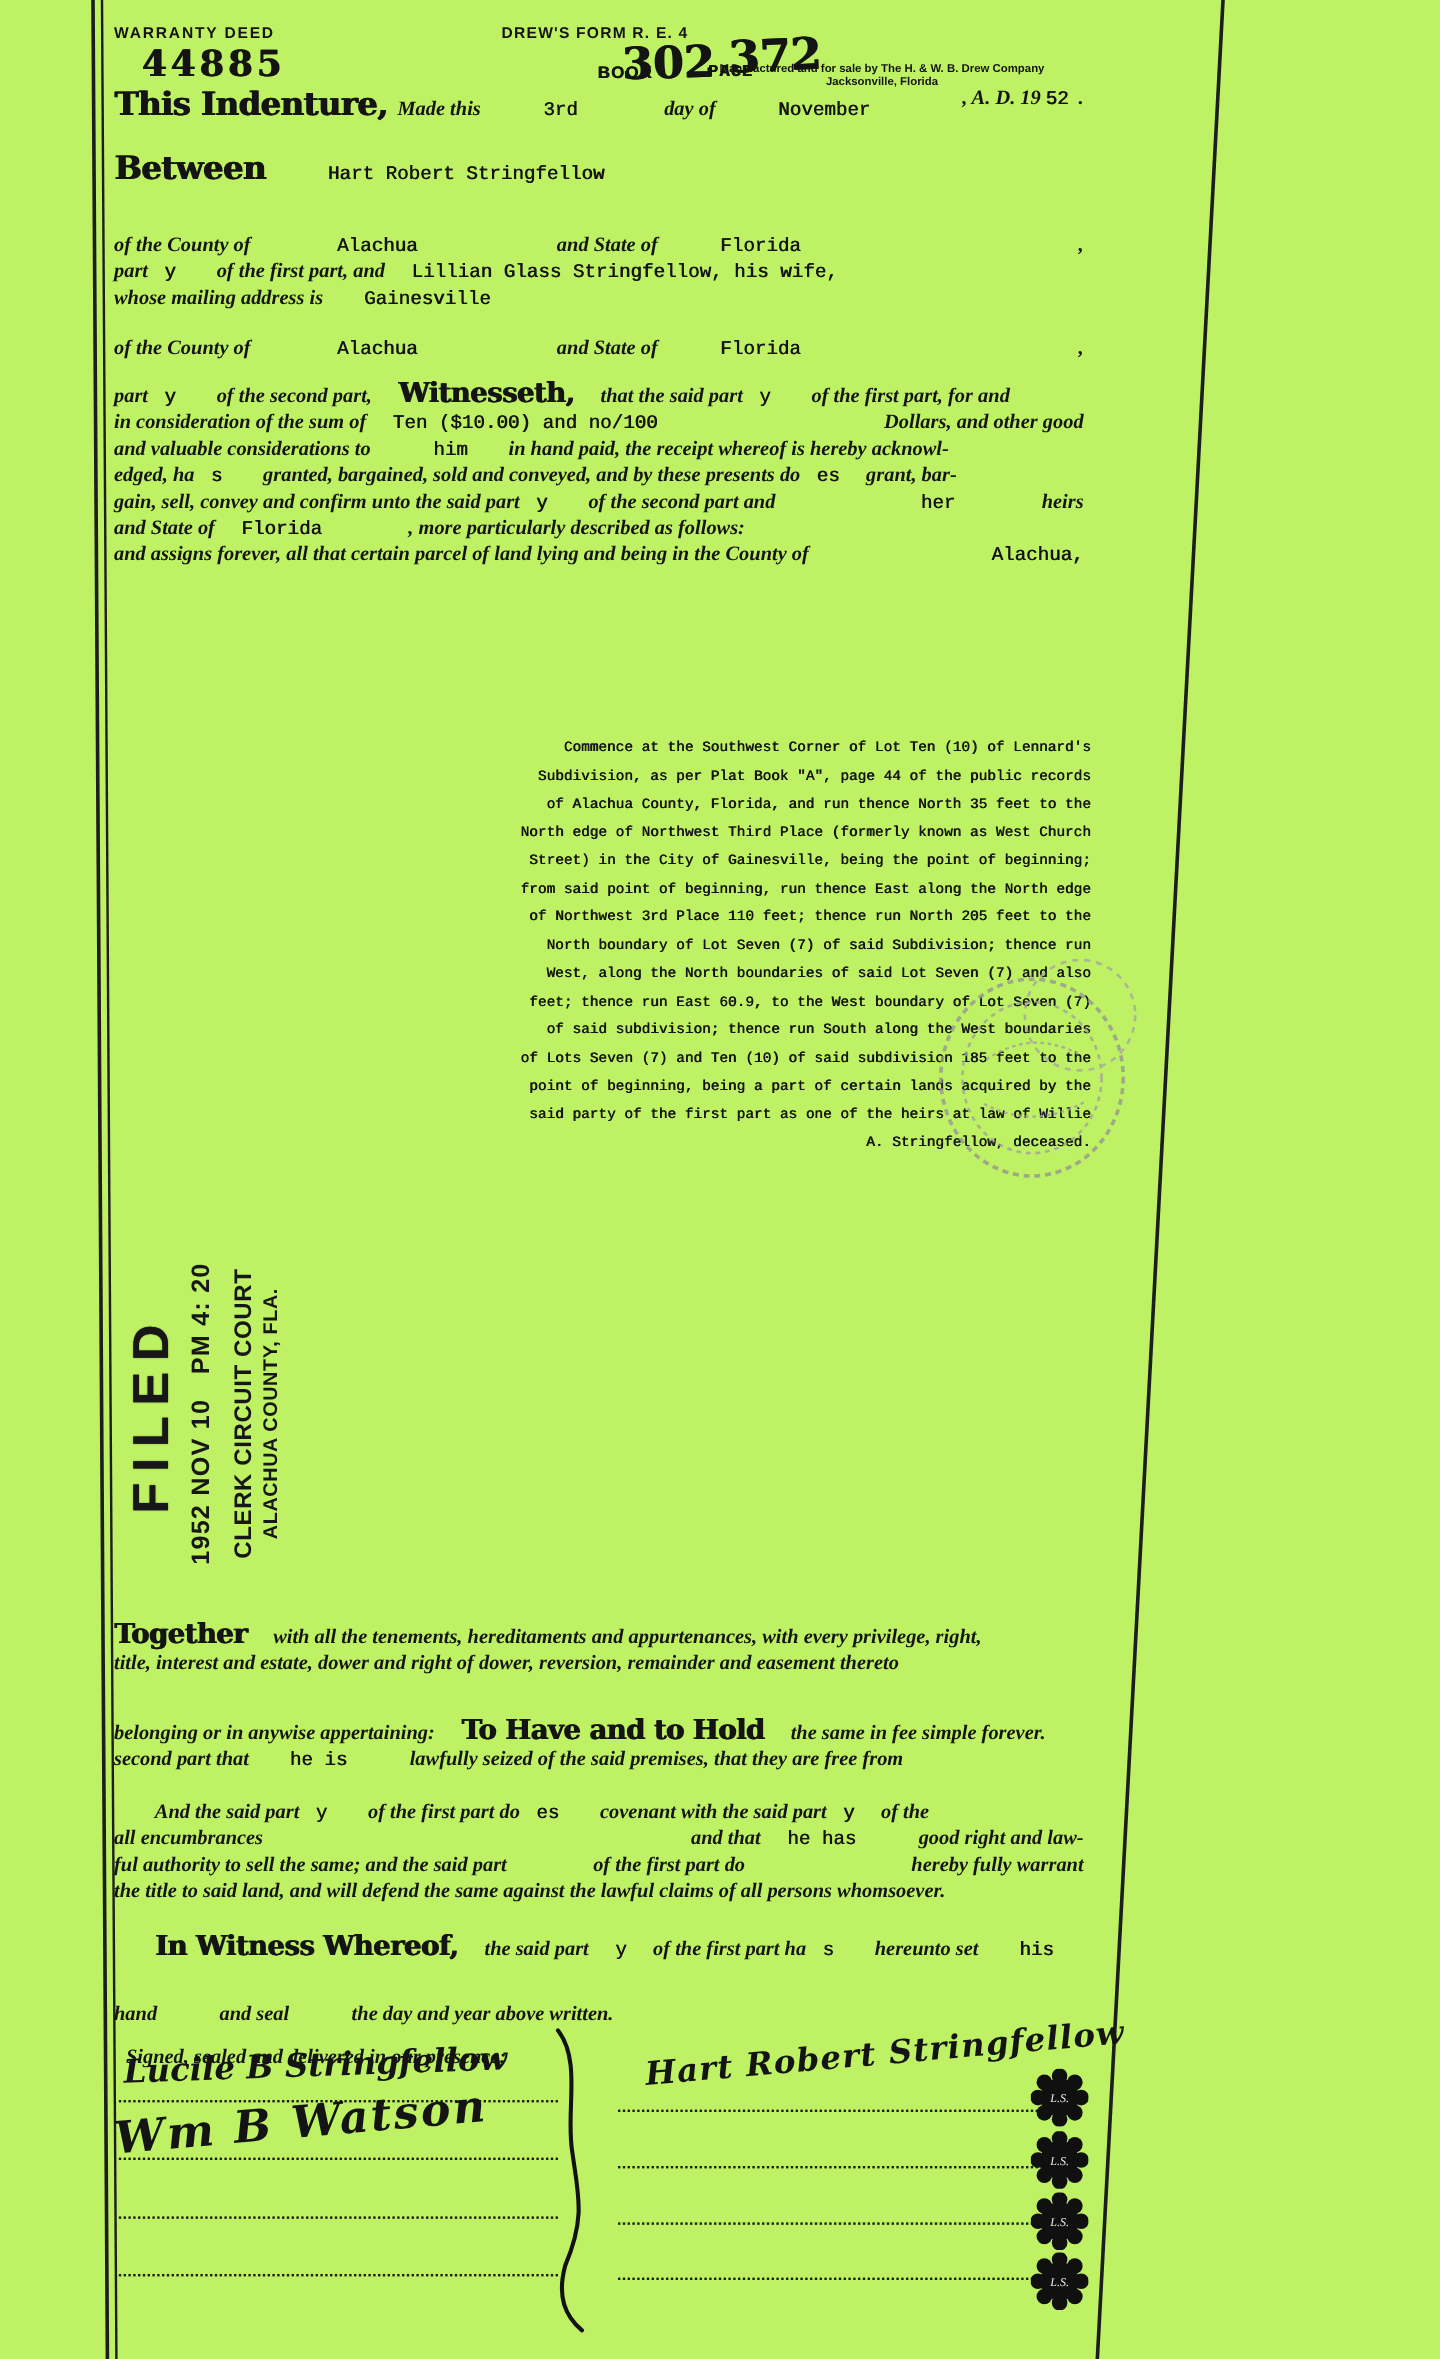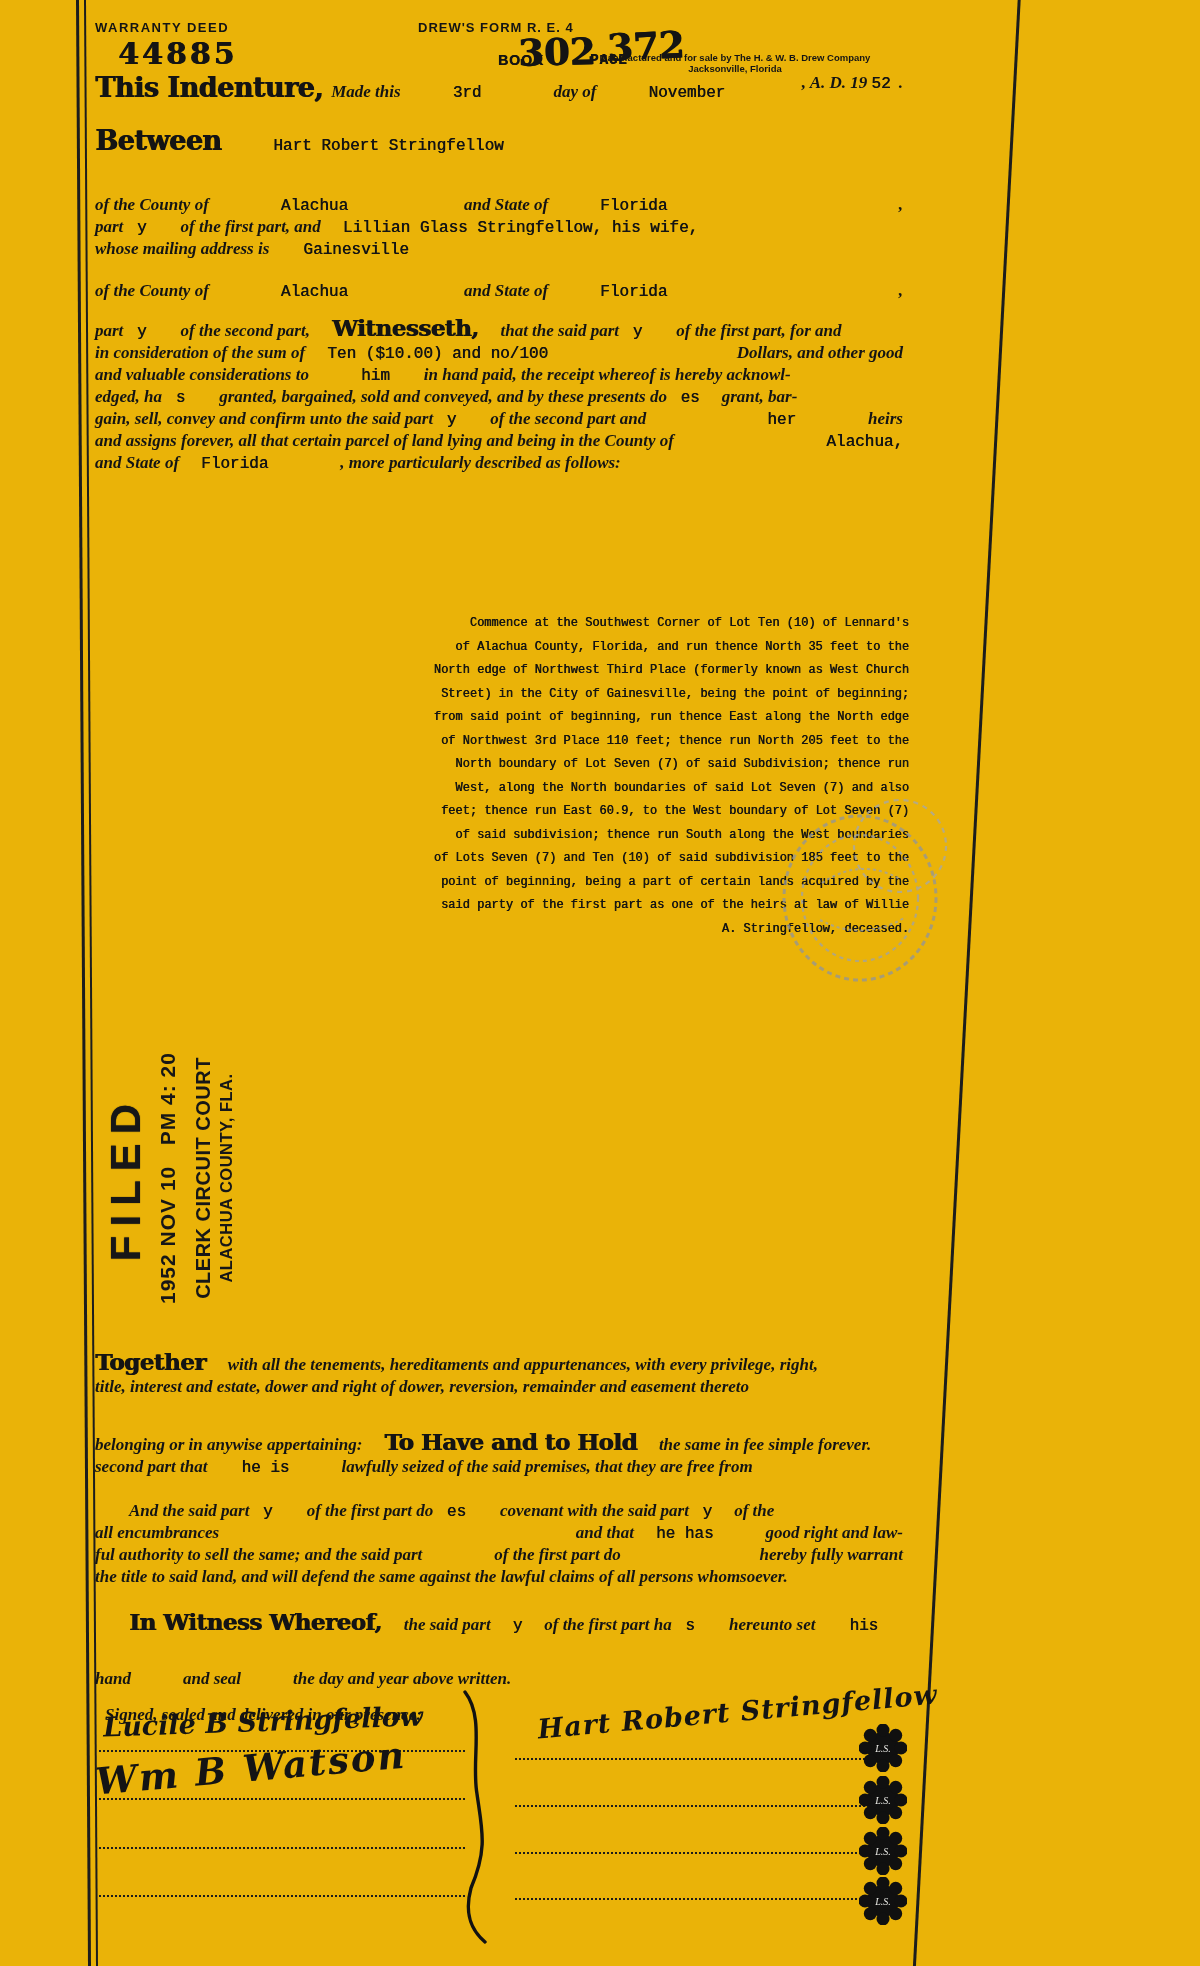--- a/index.html
+++ b/index.html
@@ -1,16 +1,16 @@
 <!DOCTYPE html>
 <html><head>
 <meta charset="utf-8">
 <style>
   html,body{margin:0;padding:0;background:#e8e8e6;}
-  .page{position:relative;width:1200px;height:1966px;background:#eab308;overflow:hidden;
+  .page{position:relative;width:1200px;height:1966px;background:#bef264;overflow:hidden;
         font-family:"Liberation Serif",serif;color:#141414;}
   
   .rule{position:absolute;background:#1d1d1d;}
   .rule.left-outer{left:76px;top:0;width:3px;height:1966px;transform:rotate(-0.35deg);transform-origin:top left;}
   .rule.left-inner{left:84px;top:0;width:2px;height:1966px;transform:rotate(-0.35deg);transform-origin:top left;}
   .rule.right{left:1018px;top:-6px;width:3px;height:1990px;transform:rotate(3.05deg);transform-origin:top left;}
 
   
   .doc-type{position:absolute;left:95px;top:20px;font:700 13px "Liberation Sans",sans-serif;letter-spacing:1.5px;}
   .form-name{position:absolute;left:418px;top:20px;font:700 13px "Liberation Sans",sans-serif;letter-spacing:1px;}
@@ -90,24 +90,25 @@
       <div class="line mt22"><span class="hxl">Between</span> <span class="gap g3"></span> <span class="m">Hart Robert Stringfellow</span> </div>
       <div class="line mt38"><span class="f">of the County of</span> <span class="gap g4"></span> <span class="m">Alachua</span> <span class="gap g5"></span> <span class="f">and State of</span> <span class="gap g3"></span> <span class="m">Florida</span> <span class="push"><span class="f">,</span> </span></div>
       <div class="line"><span class="f">part</span> <span class="m"> y</span> <span class="gap g2"></span> <span class="f">of the first part, and</span> <span class="gap g1"></span> <span class="m">Lillian Glass Stringfellow, his wife,</span> </div>
       <div class="line"><span class="f">whose mailing address is</span> <span class="gap g2"></span> <span class="m">Gainesville</span> </div>
       <div class="line mt20"><span class="f">of the County of</span> <span class="gap g4"></span> <span class="m">Alachua</span> <span class="gap g5"></span> <span class="f">and State of</span> <span class="gap g3"></span> <span class="m">Florida</span> <span class="push"><span class="f">,</span> </span></div>
       <div class="line mt12"><span class="f">part</span> <span class="m"> y</span> <span class="gap g2"></span> <span class="f">of the second part,</span> <span class="gap g1"></span> <span class="h">Witnesseth,</span> <span class="gap g1"></span> <span class="f">that the said part</span> <span class="m"> y</span> <span class="gap g2"></span> <span class="f">of the first part, for and</span> </div>
       <div class="line"><span class="f">in consideration of the sum of</span> <span class="gap g1"></span> <span class="m">Ten ($10.00) and no/100</span> <span class="push"><span class="f">Dollars, and other good</span> </span></div>
       <div class="line"><span class="f">and valuable considerations to</span> <span class="gap g3"></span> <span class="m">him</span> <span class="gap g2"></span> <span class="f">in hand paid, the receipt whereof is hereby acknowl-</span> </div>
       <div class="line"><span class="f">edged, ha</span> <span class="m"> s</span> <span class="gap g2"></span> <span class="f">granted, bargained, sold and conveyed, and by these presents do</span> <span class="m"> es</span> <span class="gap g1"></span> <span class="f">grant, bar-</span> </div>
       <div class="line"><span class="f">gain, sell, convey and confirm unto the said part</span> <span class="m"> y</span> <span class="gap g2"></span> <span class="f">of the second part and</span> <span class="push"><span class="m">her</span> <span class="gap g4"></span> <span class="f">heirs</span> </span></div>
+      <div class="line"><span class="f">and State of</span> <span class="gap g1"></span> <span class="m">Florida</span> <span class="gap g4"></span> <span class="f">, more particularly described as follows:</span> </div>
       <div class="line"><span class="f">and assigns forever, all that certain parcel of land lying and being in the County of</span> <span class="push"><span class="m">Alachua,</span> </span></div>
-      <div class="line"><span class="f">and State of</span> <span class="gap g1"></span> <span class="m">Florida</span> <span class="gap g4"></span> <span class="f">, more particularly described as follows:</span> </div>
       <div class="desc">
         <div class="dline">Commence at the Southwest Corner of Lot Ten (10) of Lennard's</div>
+        <div class="dline">Subdivision, as per Plat Book "A", page 44 of the public records</div>
         <div class="dline">of Alachua County, Florida, and run thence North 35 feet to the</div>
         <div class="dline">North edge of Northwest Third Place (formerly known as West Church</div>
         <div class="dline">Street) in the City of Gainesville, being the point of beginning;</div>
         <div class="dline">from said point of beginning, run thence East along the North edge</div>
         <div class="dline">of Northwest 3rd Place 110 feet; thence run North 205 feet to the</div>
         <div class="dline">North boundary of Lot Seven (7) of said Subdivision; thence run</div>
         <div class="dline">West, along the North boundaries of said Lot Seven (7) and also</div>
         <div class="dline">feet; thence run East 60.9, to the West boundary of Lot Seven (7)</div>
         <div class="dline">of said subdivision; thence run South along the West boundaries</div>
         <div class="dline">of Lots Seven (7) and Ten (10) of said subdivision 185 feet to the</div>

